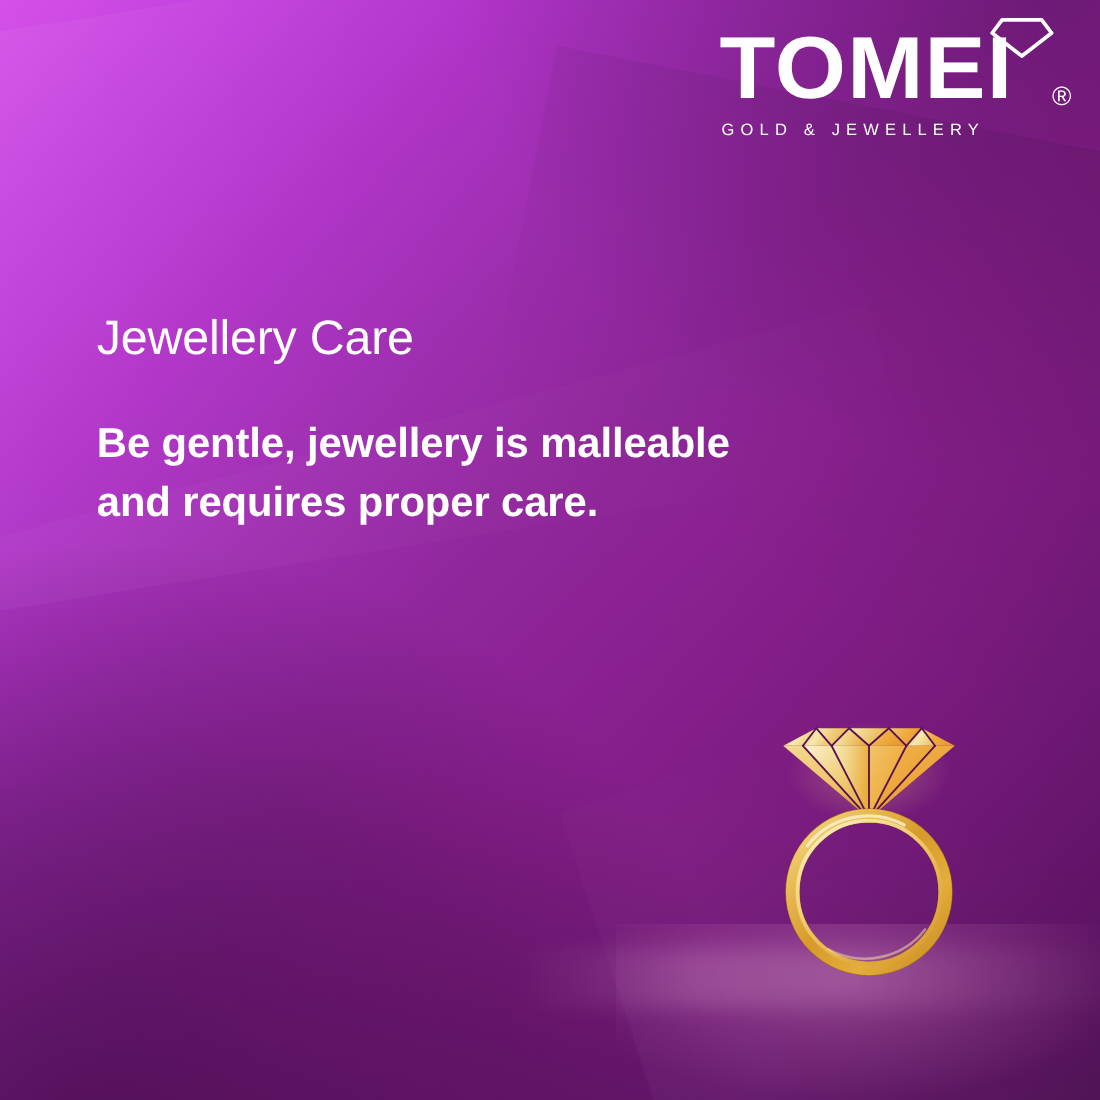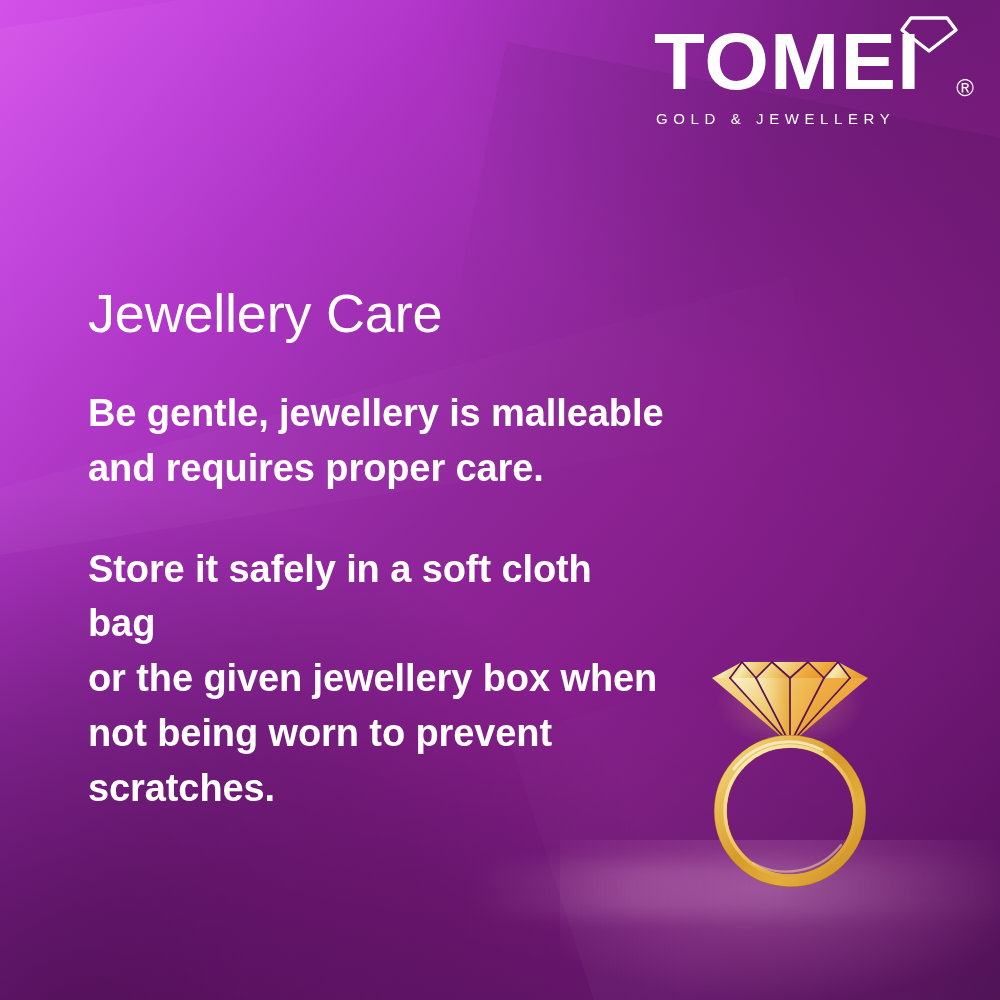--- a/index.html
+++ b/index.html
@@ -130,21 +130,21 @@
     padding-left:8px;
   }
 
   
   #copy{
     position:absolute;
     left:88px; top:284px;
     width:580px;
   }
   .headline{
-    font-size:54px;
+    font-size:44px;
     font-weight:400;
     line-height:1.08;
     color:#FFFFFF;
     letter-spacing:-0.2px;
     margin-bottom:44px;
   }
   .para{
     font-size:38px;
     font-weight:700;
     line-height:1.44;
@@ -184,24 +184,20 @@
       <span class="logo-word">TOMEI</span>
       <span class="logo-reg">®</span>
     </div>
     <span class="logo-tagline">GOLD &amp; JEWELLERY</span>
   </div>
 
   <div id="copy">
     <h1 class="headline">Jewellery Care</h1>
     <p class="para">Be gentle, jewellery is malleable
 and requires proper care.</p>
-    <p class="para">Store it safely in a soft cloth bag
-or the given jewellery box when
-not being worn to prevent
-scratches.</p>
   </div>
 
   <svg id="ring-art" viewBox="0 0 200 270">
     <defs>
 
       <linearGradient id="gCrownL" x1="0" y1="0" x2="1" y2="0.4">
         <stop offset="0%" stop-color="#E8B95A"></stop>
         <stop offset="55%" stop-color="#F7E9AE"></stop>
         <stop offset="100%" stop-color="#EBC96E"></stop>
       </linearGradient>

